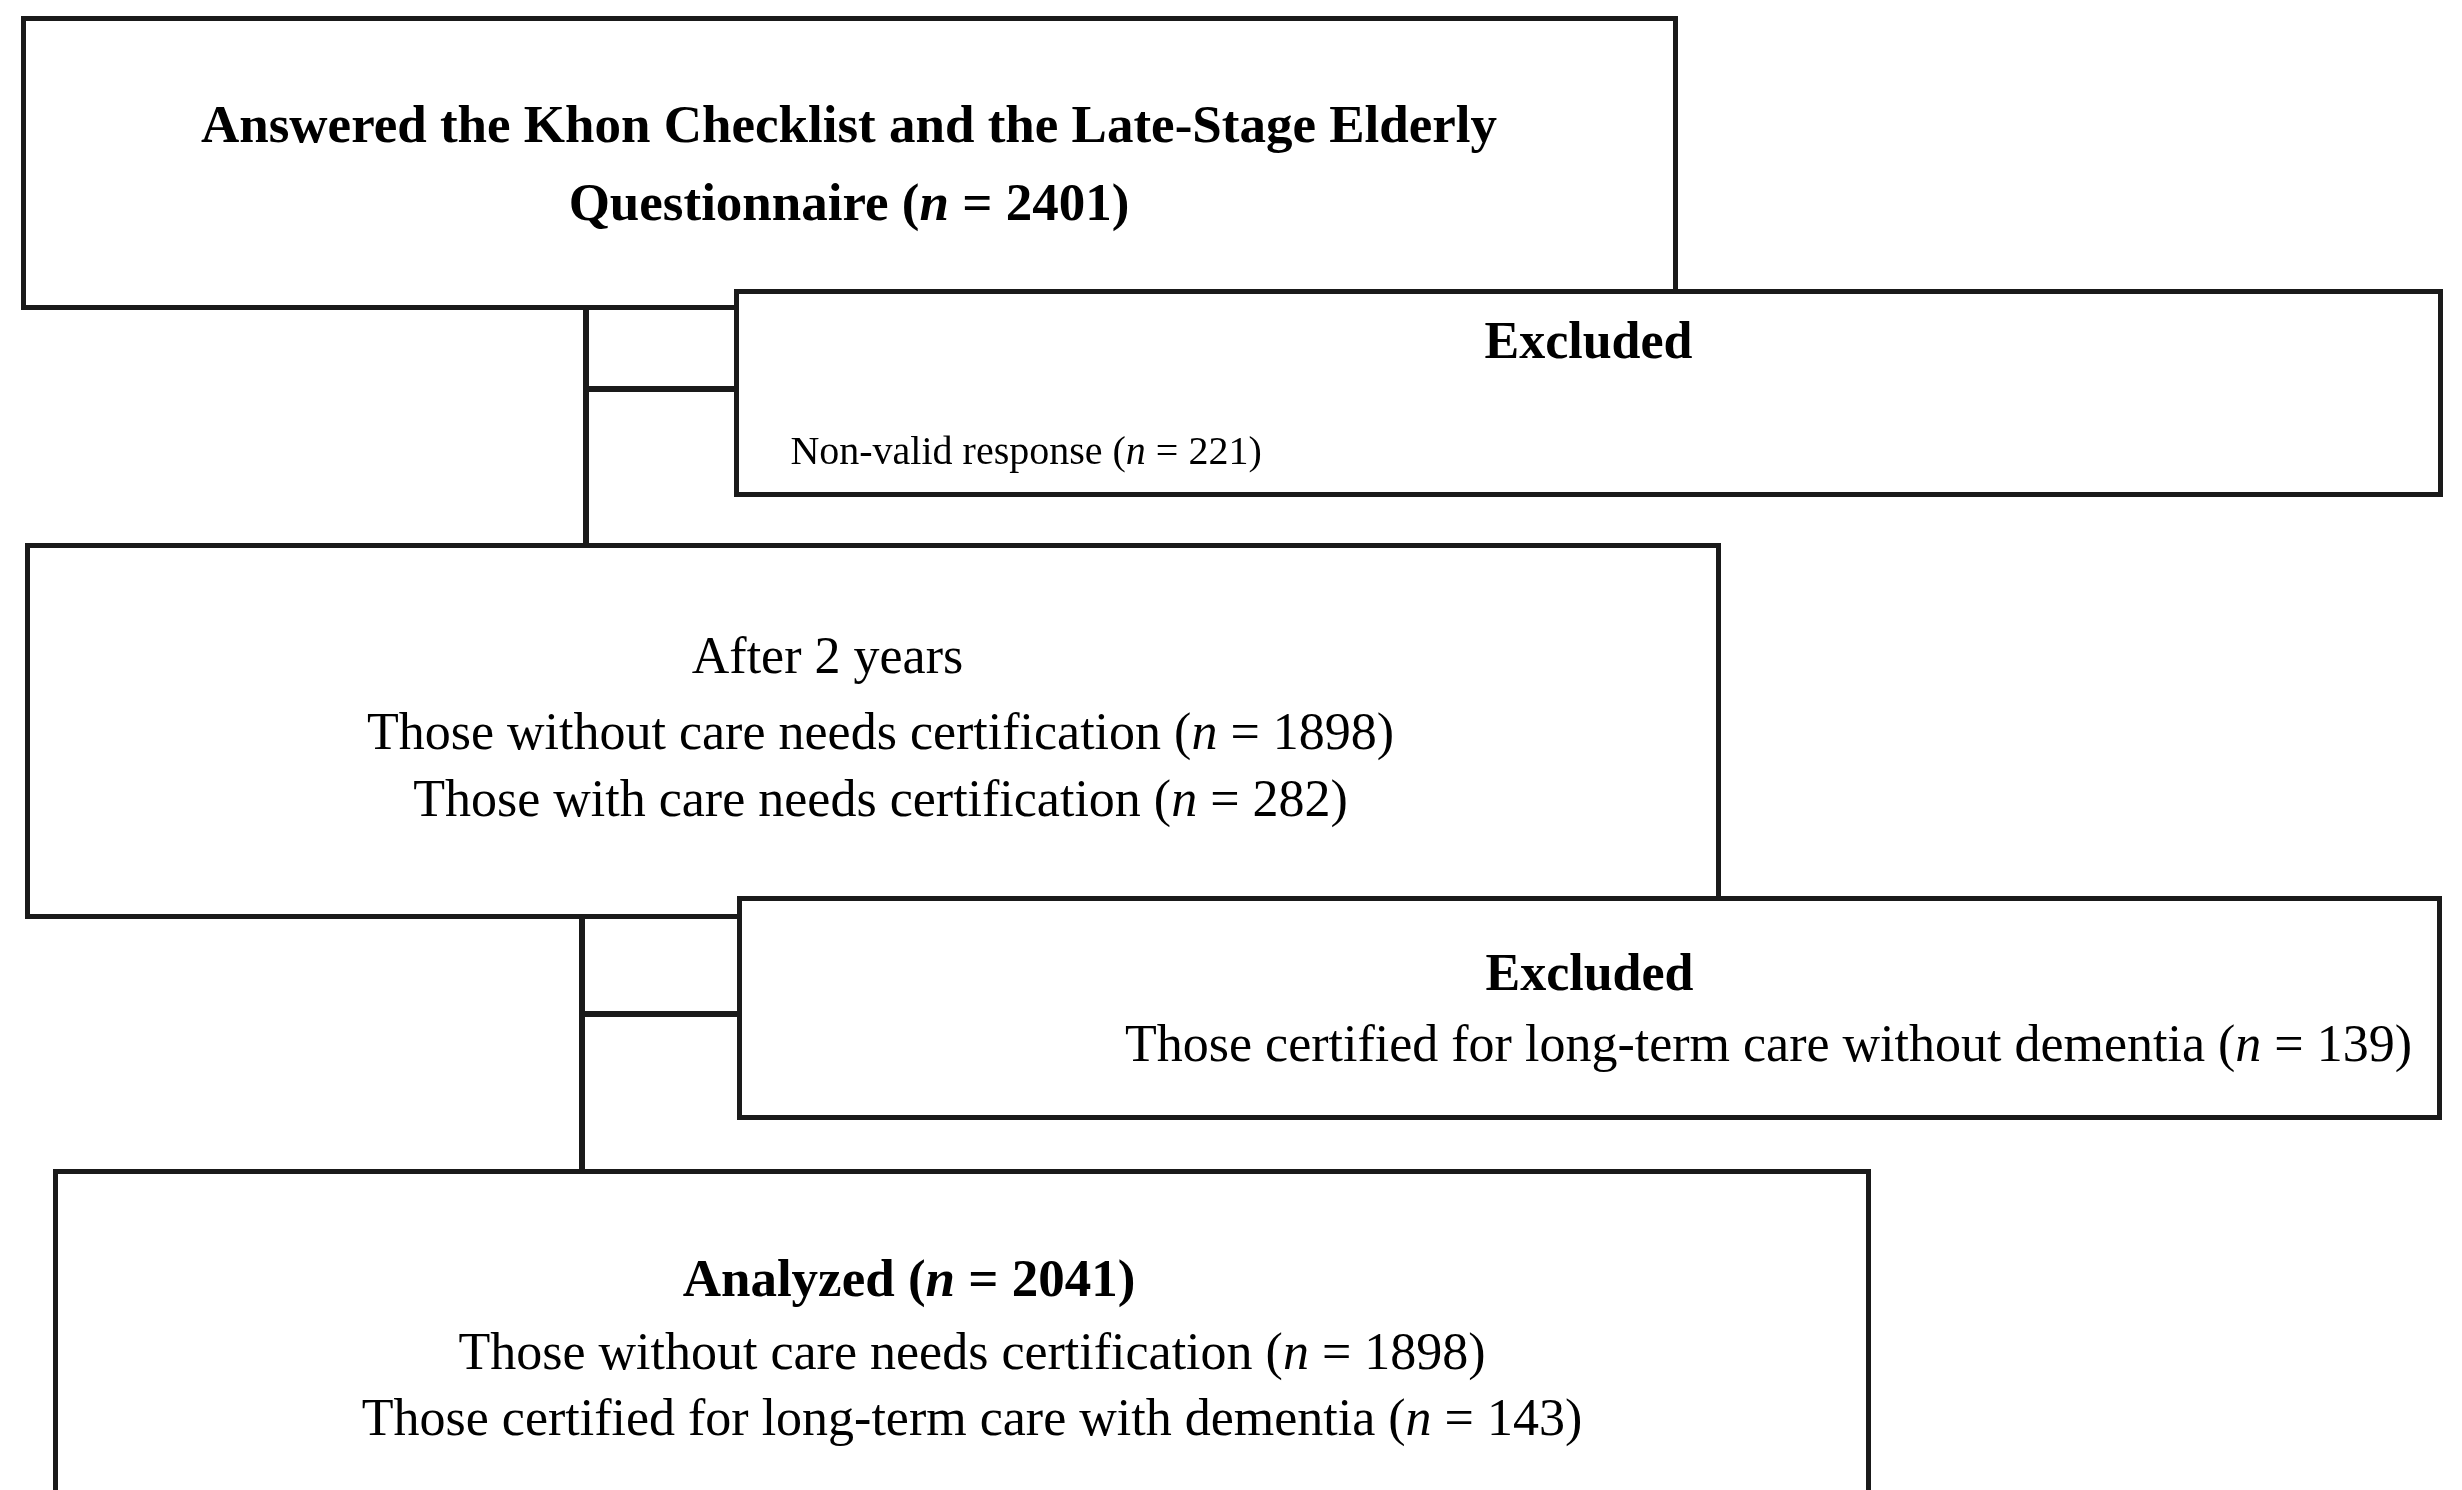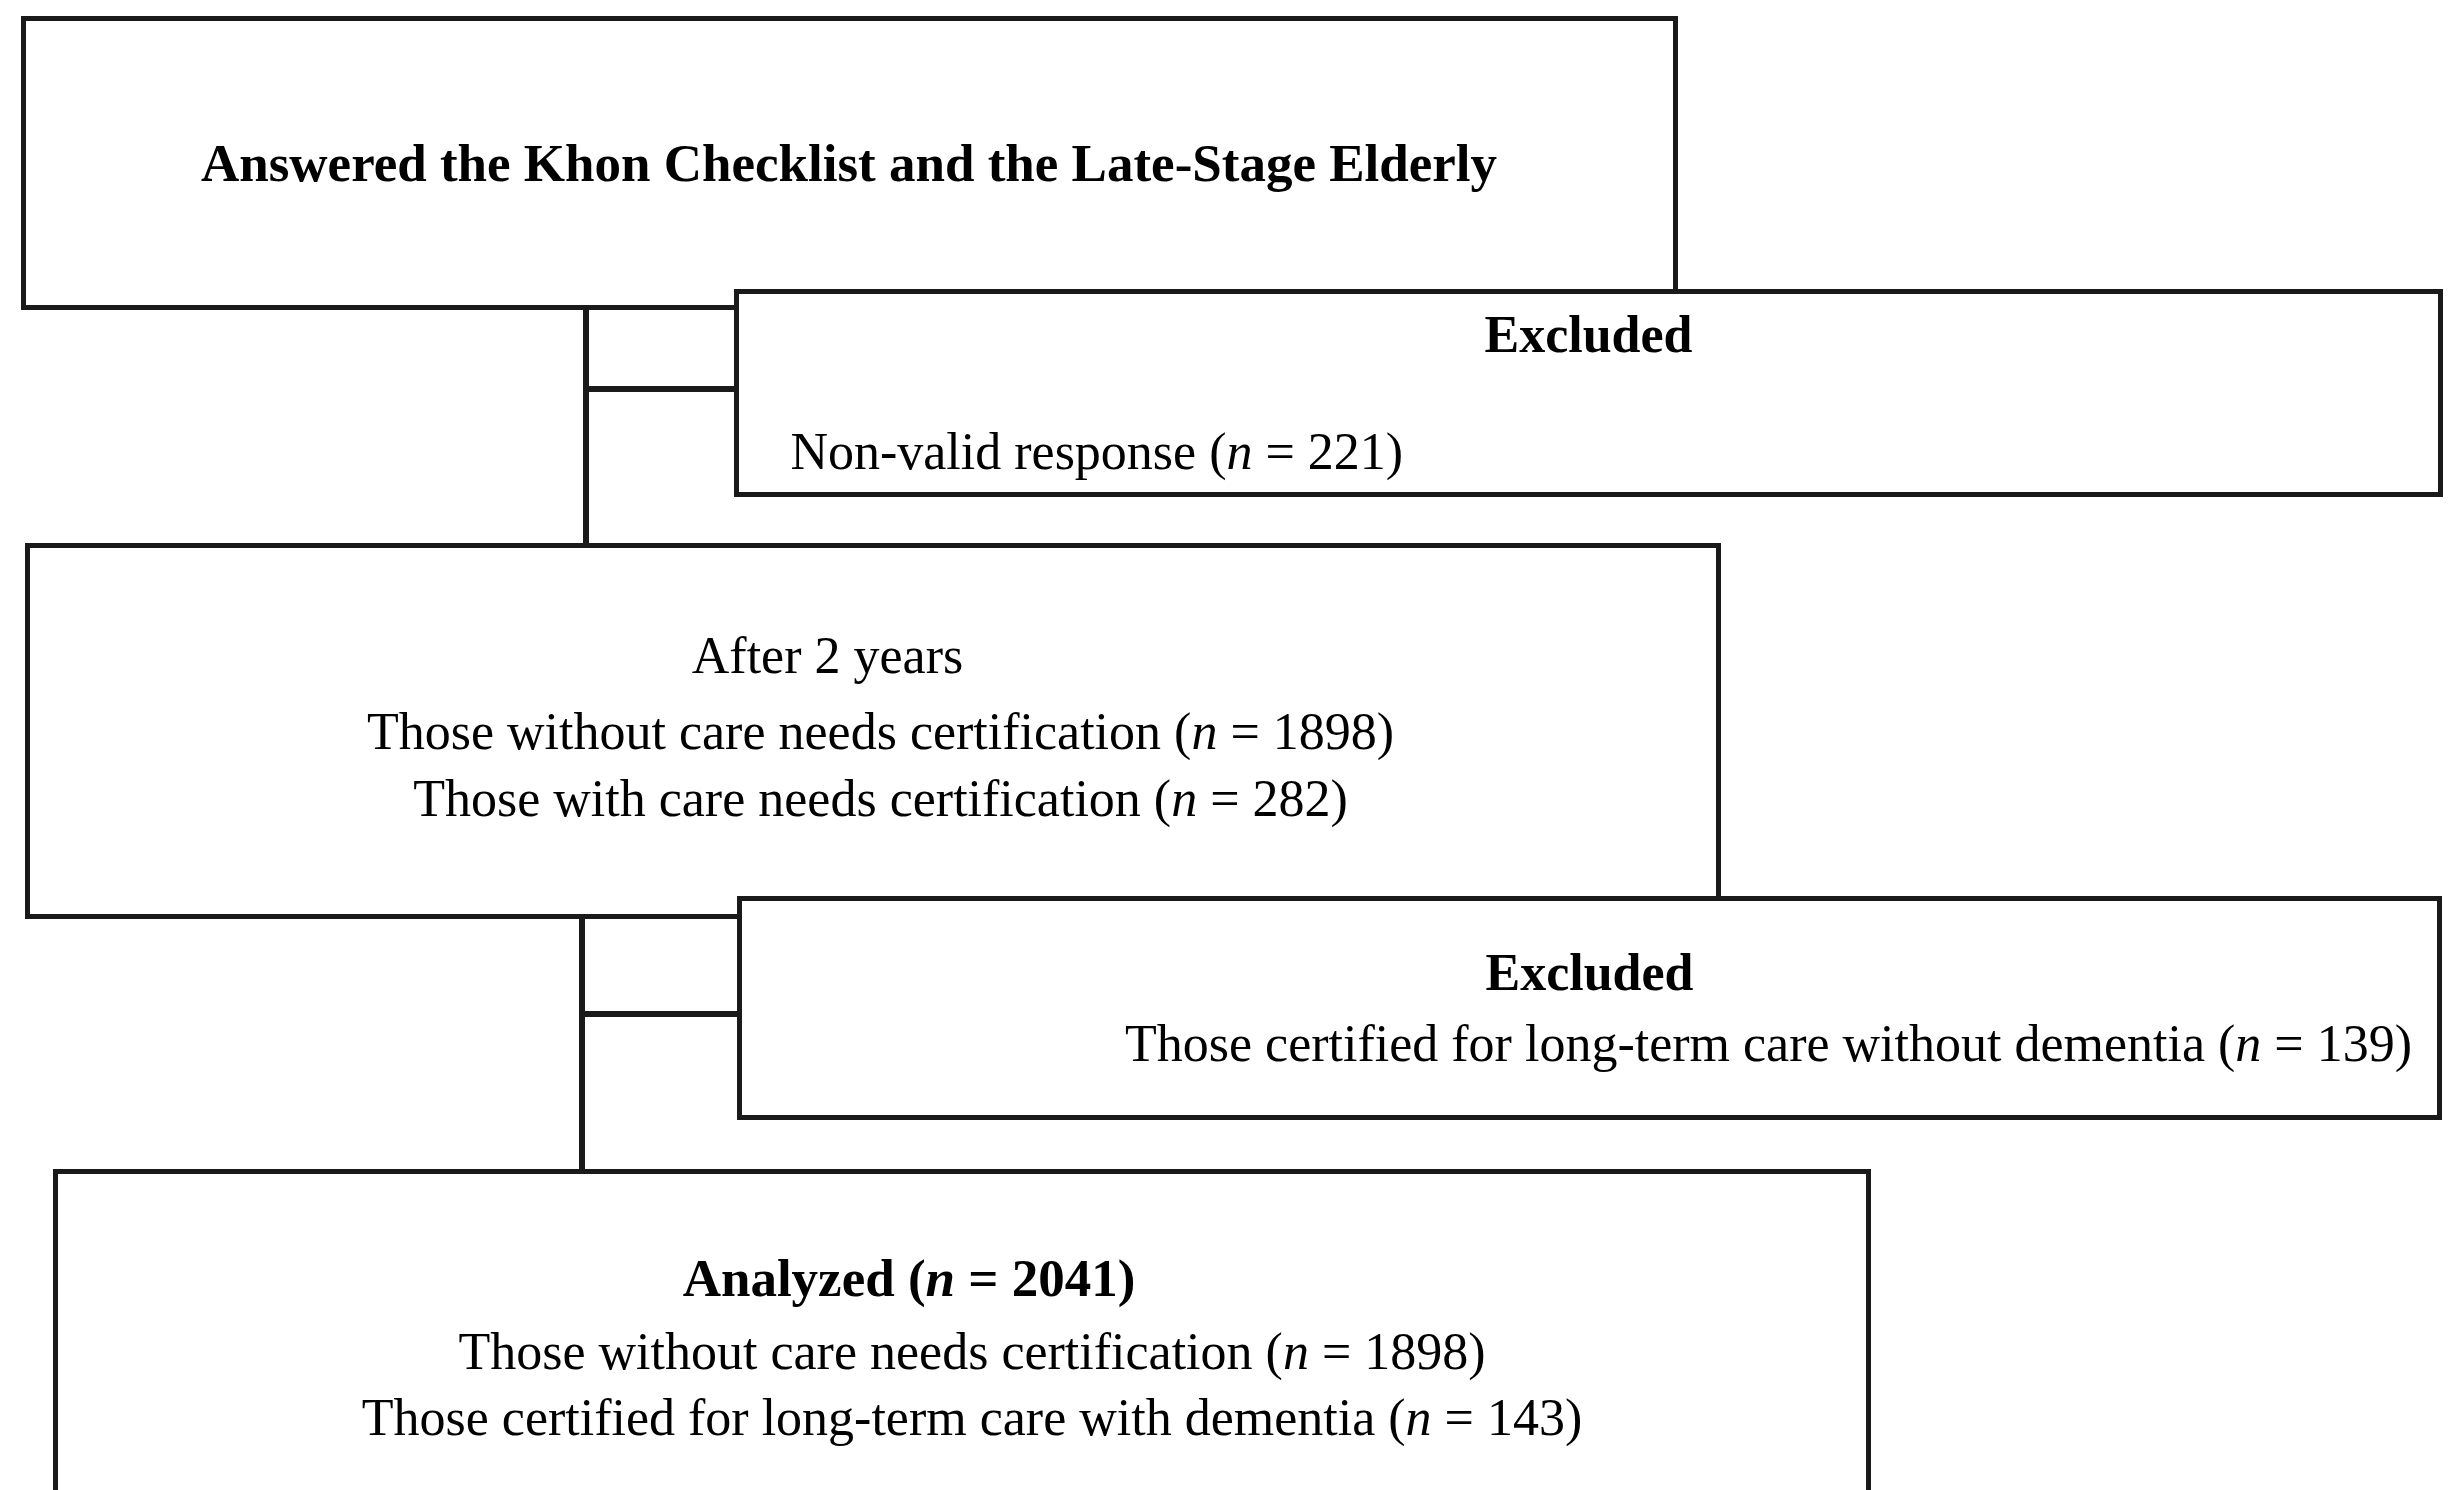--- a/index.html
+++ b/index.html
@@ -60,21 +60,21 @@
   }
   #box-intake .hdr { font-size: 53px; line-height: 1.48; }
 
   
   #box-excluded-1 {
     left: 734px; top: 289px;
     width: 1709px; height: 208px;
     padding: 0 30px;
   }
   #box-excluded-1 .hdr { font-size: 52px; margin-bottom: 15px; }
-  #box-excluded-1 .body-line { font-size: 52px; padding-left: 21.4px; margin-top: 47px; }
+  #box-excluded-1 .body-line { font-size: 40px; padding-left: 21.4px; margin-top: 47px; }
 
   
   #box-followup {
     left: 25px; top: 543px;
     width: 1696px; height: 376px;
     padding: 0 25px;
   }
   #box-followup .hdr {
     font-weight: normal;
     font-size: 52px;
@@ -114,20 +114,21 @@
 
 <div id="flow-root">
 
   <div class="line v-line" id="trunk-upper"></div>
   <div class="line h-line" id="branch-upper"></div>
   <div class="line v-line" id="trunk-lower"></div>
   <div class="line h-line" id="branch-lower"></div>
 
   <div class="box" id="box-intake">
     <span class="txt hdr">Answered the Khon Checklist and the Late-Stage Elderly</span>
+    <span class="txt hdr"><span>Questionnaire (</span><i class="nvar">n</i><span> = 2401)</span></span>
   </div>
 
   <div class="box" id="box-excluded-1">
     <span class="txt hdr">Excluded</span>
     <span class="txt body-line"><span>Non-valid response (</span><i class="nvar">n</i><span> = 221)</span></span>
   </div>
 
   <div class="box" id="box-followup">
     <span class="txt hdr">After 2 years</span>
     <span class="txt body-line left"><span>Those without care needs certification (</span><i class="nvar">n</i><span> = 1898)</span></span>

